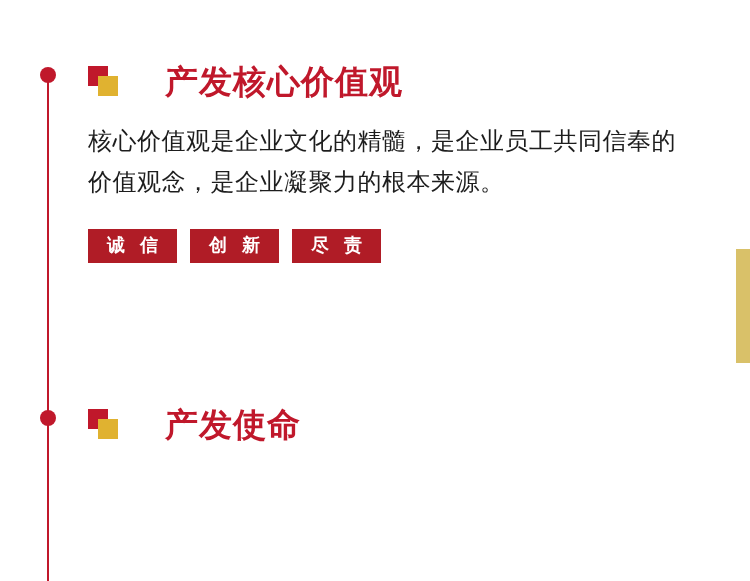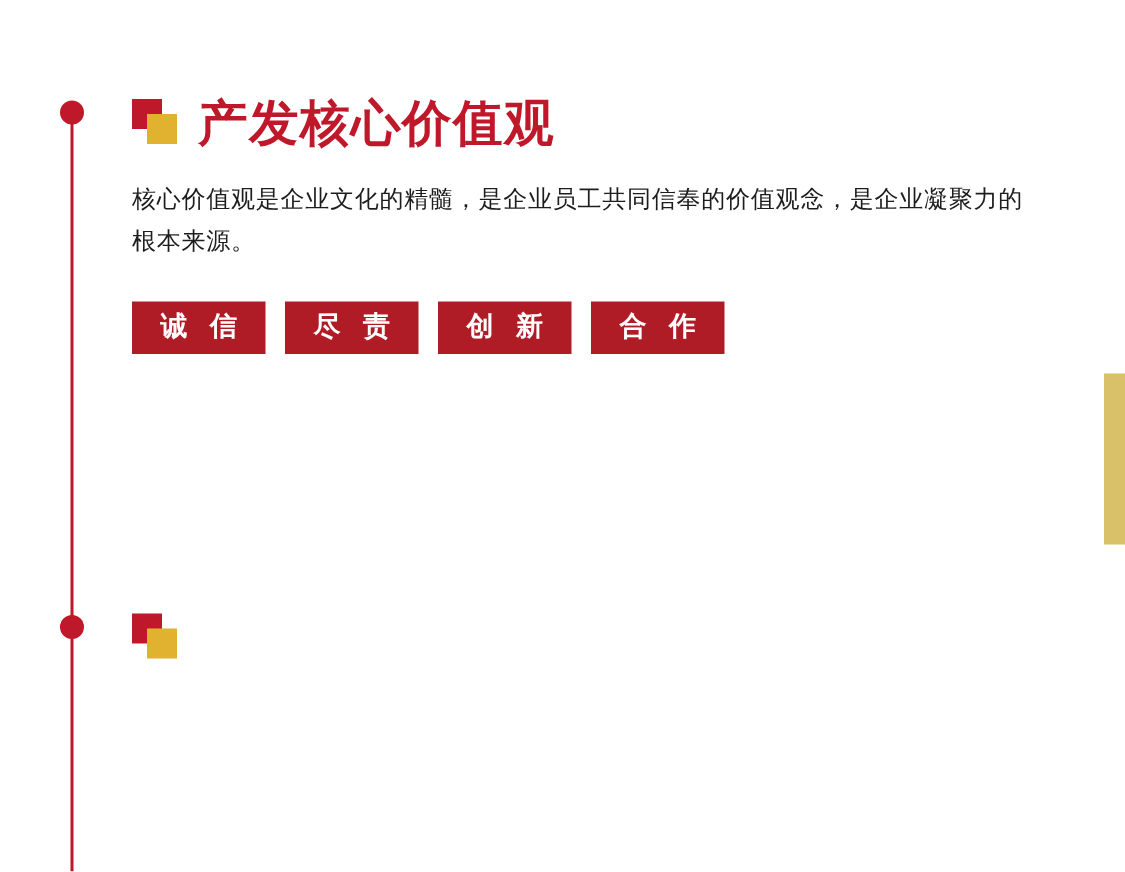--- a/index.html
+++ b/index.html
@@ -85,26 +85,27 @@
     background: #e0b230;
   }
 
   .heading-text {
     color: #c0182b;
     font-size: 33px;
     font-weight: bold;
     letter-spacing: 1px;
     line-height: 1;
     white-space: nowrap;
+    margin-left: 33px;
   }
 
   .body-text {
     margin-top: 16px;
     color: #1d1d1d;
-    font-size: 16px;
+    font-size: 24px;
     line-height: 1.72;
     letter-spacing: 0.5px;
     max-width: 600px;
   }
 
   
   .tags {
     display: flex;
     margin-top: 26px;
   }
@@ -133,26 +134,26 @@
   <div class="heading-row">
     <span class="bullet">
       <span class="sq-red"></span>
       <span class="sq-gold"></span>
     </span>
     <span class="heading-text">产发核心价值观</span>
   </div>
   <div class="body-text">核心价值观是企业文化的精髓，是企业员工共同信奉的价值观念，是企业凝聚力的根本来源。</div>
   <div class="tags">
     <span class="tag">诚 信</span>
+    <span class="tag">创 新</span>
     <span class="tag">尽 责</span>
-    <span class="tag">创 新</span>
-    <span class="tag">合 作</span>
   </div>
 </div>
 
 <div class="section section-2">
   <div class="heading-row">
     <span class="bullet">
       <span class="sq-red"></span>
       <span class="sq-gold"></span>
     </span>
+    <span class="heading-text">产发使命</span>
   </div>
 </div>
 
 </body></html>

